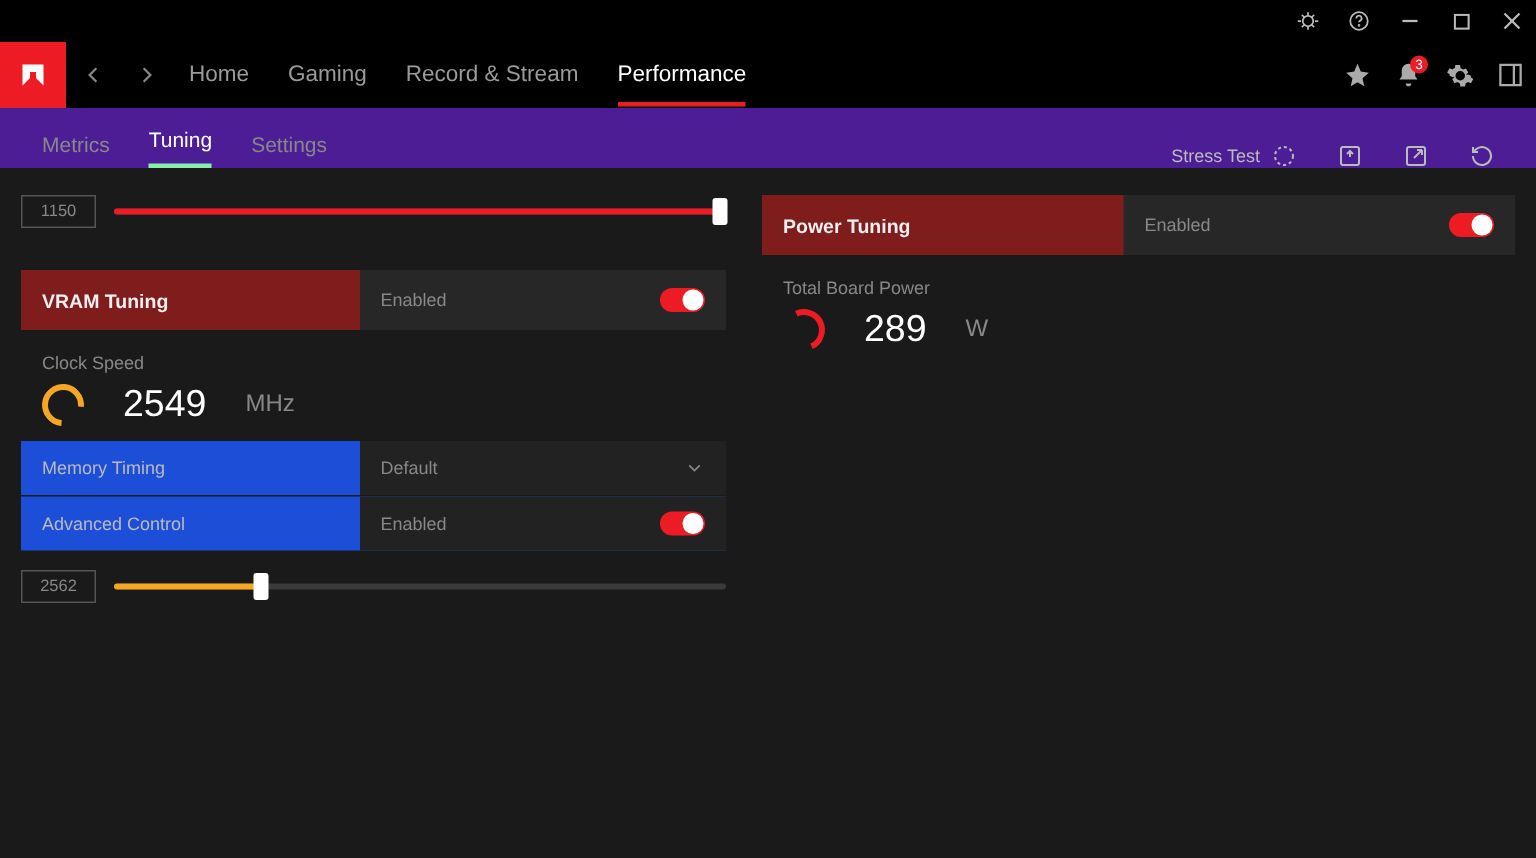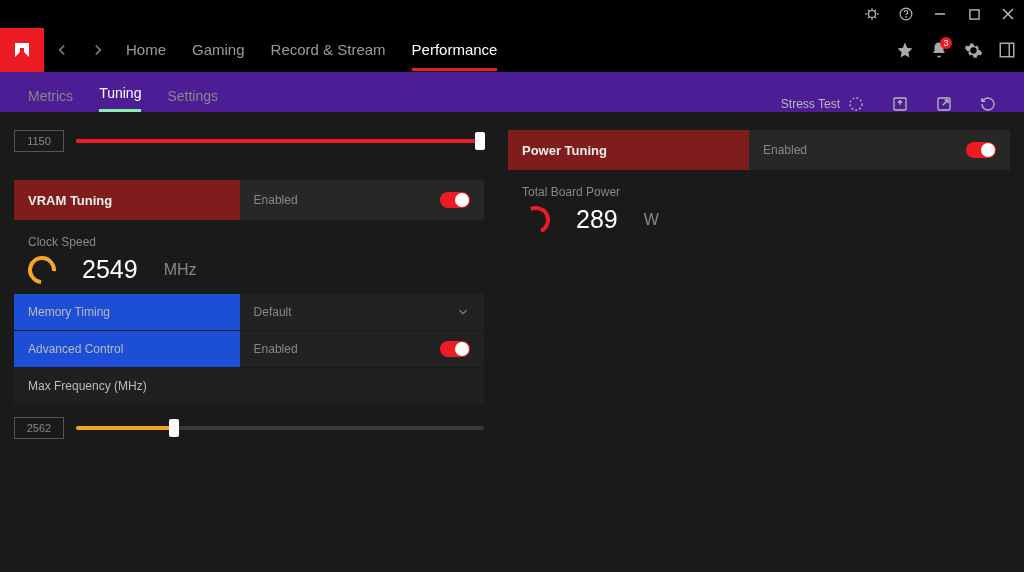--- a/index.html
+++ b/index.html
@@ -240,23 +240,20 @@
     <div class="row-item">
       <div class="row-label">Advanced Control</div>
       <div class="row-value">
         <span>Enabled</span>
         <div class="toggle" style="margin-left:auto">
             <div class="knob"></div>
           </div>
       </div>
     </div>
 
-    <div class="row-item" style="background:#202020">
-      <div class="row-label">Max Frequency (MHz)</div>
-    </div>
 
     <div class="slider-wrap" style="margin-top:12px">
       <div class="val-box">2562</div>
       <div class="track">
           <div class="fill yellow" style="width:24%"></div>
           <div class="thumb" style="left:24%"></div>
         </div>
     </div>
 
   </div>

